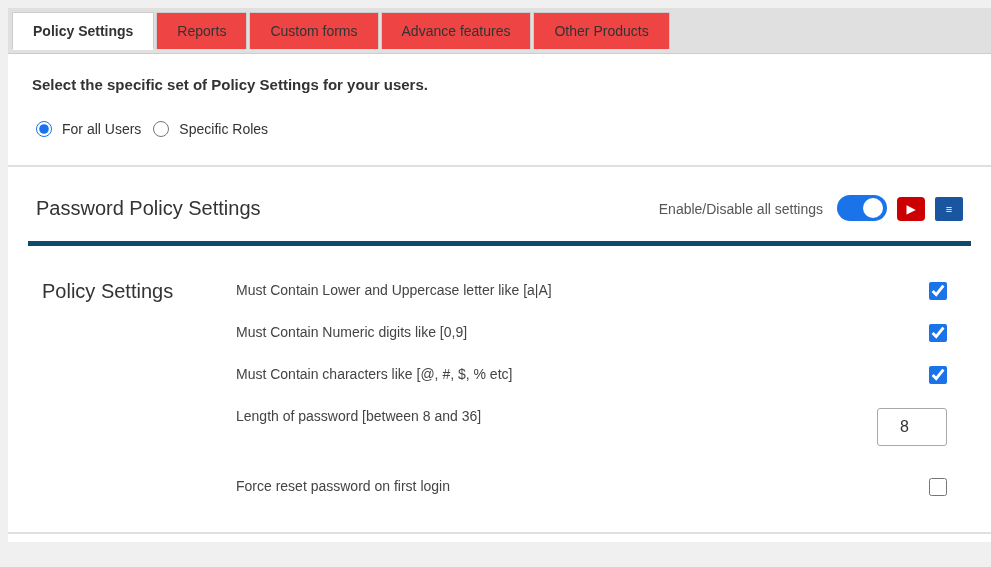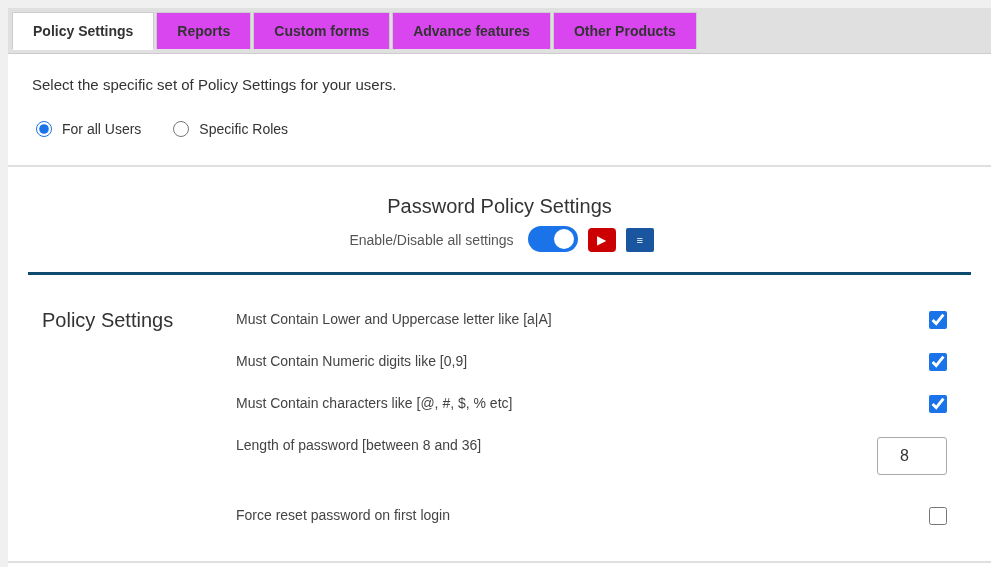--- a/index.html
+++ b/index.html
@@ -5,62 +5,61 @@
     * { box-sizing: border-box; margin: 0; padding: 4px; }
     body { font-family: Arial, sans-serif; font-size: 14px; background: #f0f0f0; color: #333; width: 991px; min-height: 567px; }
 
     
     .tabs { display: flex; background: #e0e0e0; border-bottom: 1px solid #ccc; }
     .tab {
       padding: 10px 20px;
       cursor: pointer;
       border: 1px solid #ccc;
       border-bottom: none;
-      background: #d946ef;
+      background: #ef4444;
       margin-right: 2px;
       font-size: 14px;
-      font-weight: bold;
+      font-weight: normal;
       color: #333;
     }
     .tab.active {
       background: #fff;
       font-weight: bold;
       border-bottom: 1px solid #fff;
       margin-bottom: -1px;
       z-index: 1;
     }
 
     
     .content { background: #fff; padding: 0; }
 
     
     .select-section {
       background: #fff;
       padding: 18px 20px 16px 20px;
       border-bottom: 2px solid #e0e0e0;
     }
     .select-section .heading {
-      font-weight: normal;
+      font-weight: bold;
       font-size: 15px;
       margin-bottom: 12px;
     }
-    .radio-group { display: flex; gap: 20px; }
+    .radio-group { display: flex; }
     .radio-label { display: flex; align-items: center; gap: 6px; cursor: pointer; font-size: 14px; }
     .radio-label input[type="radio"] { accent-color: #1a73e8; width: 16px; height: 16px; cursor: pointer; }
 
     
     .policy-section { background: #fff; padding: 20px 20px 0 20px; }
 
     .policy-header {
       display: flex;
       align-items: center;
       justify-content: space-between;
       padding-bottom: 16px;
-      border-bottom: 3px solid #0c4a6e;
-      flex-direction: column;
+      border-bottom: 5px solid #0c4a6e;
     }
     .policy-title { font-size: 20px; font-weight: normal; color: #333; }
 
     .header-right { display: flex; align-items: flex-end; gap: 10px; }
     .enable-label { font-size: 14px; color: #555; }
 
     
     .toggle-switch {
       position: relative;
       display: inline-block;

